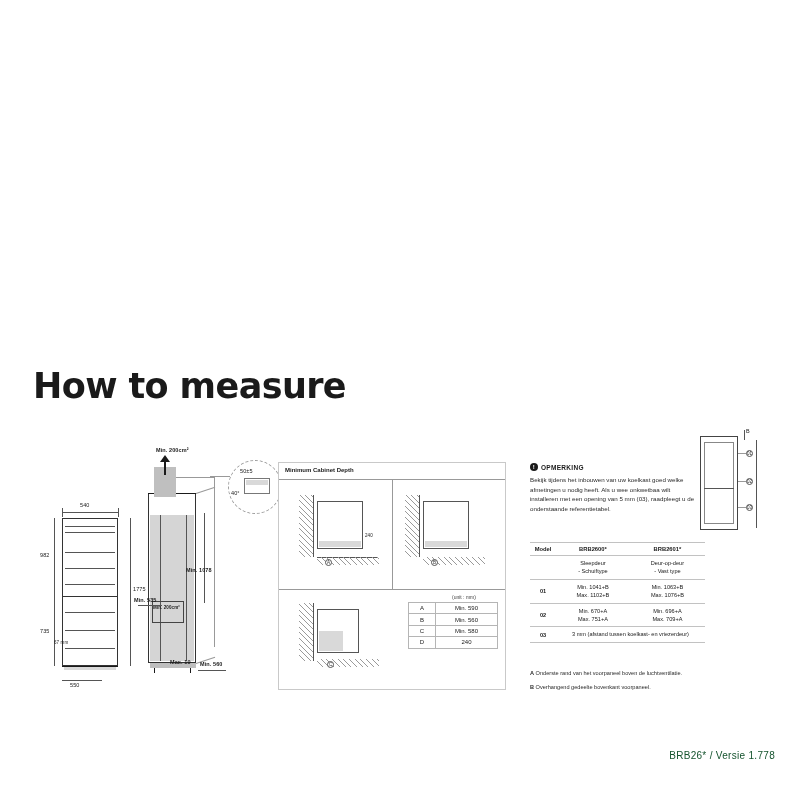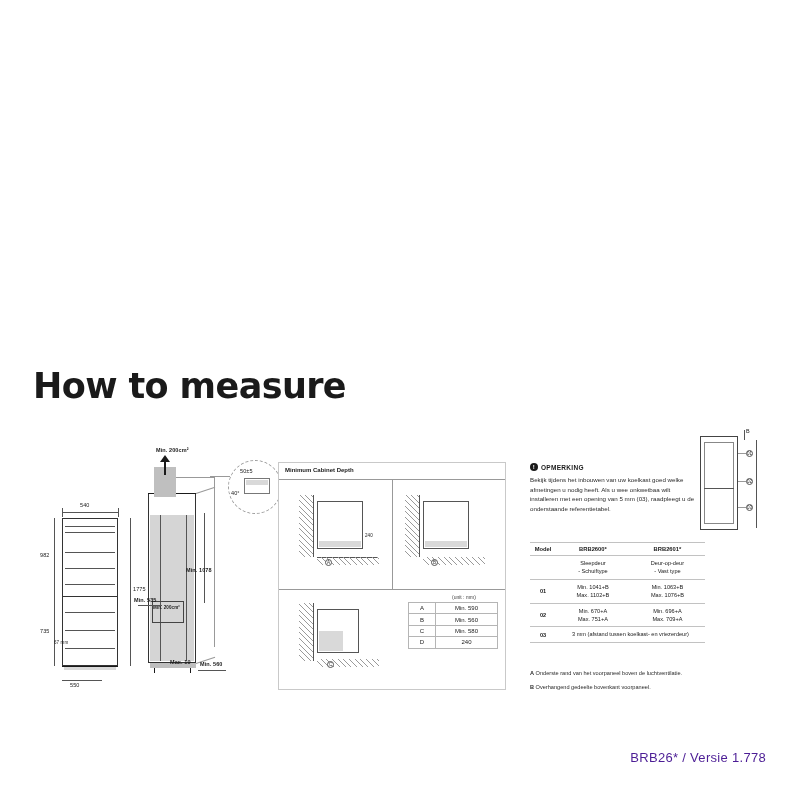--- a/index.html
+++ b/index.html
@@ -36,24 +36,24 @@
     left: 33px;
     top: 196px;
     font-size: 35px;
     font-weight: bold;
     letter-spacing: -0.6px;
     color: #1a1a1a;
     font-family: "DejaVu Sans", sans-serif;
   }
   .footer-model {
     position: absolute;
-    right: 34px;
+    right: 25px;
     top: 580px;
-    font-size: 13px;
-    color: #4c1d95;
+    font-size: 10px;
+    color: #14532d;
     letter-spacing: 0.3px;
   }
 
   
   .ln {
     position: absolute;
     background: #1a1a1a;
   }
   .hl { height: 1px; }
   .vl { width: 1px; }

